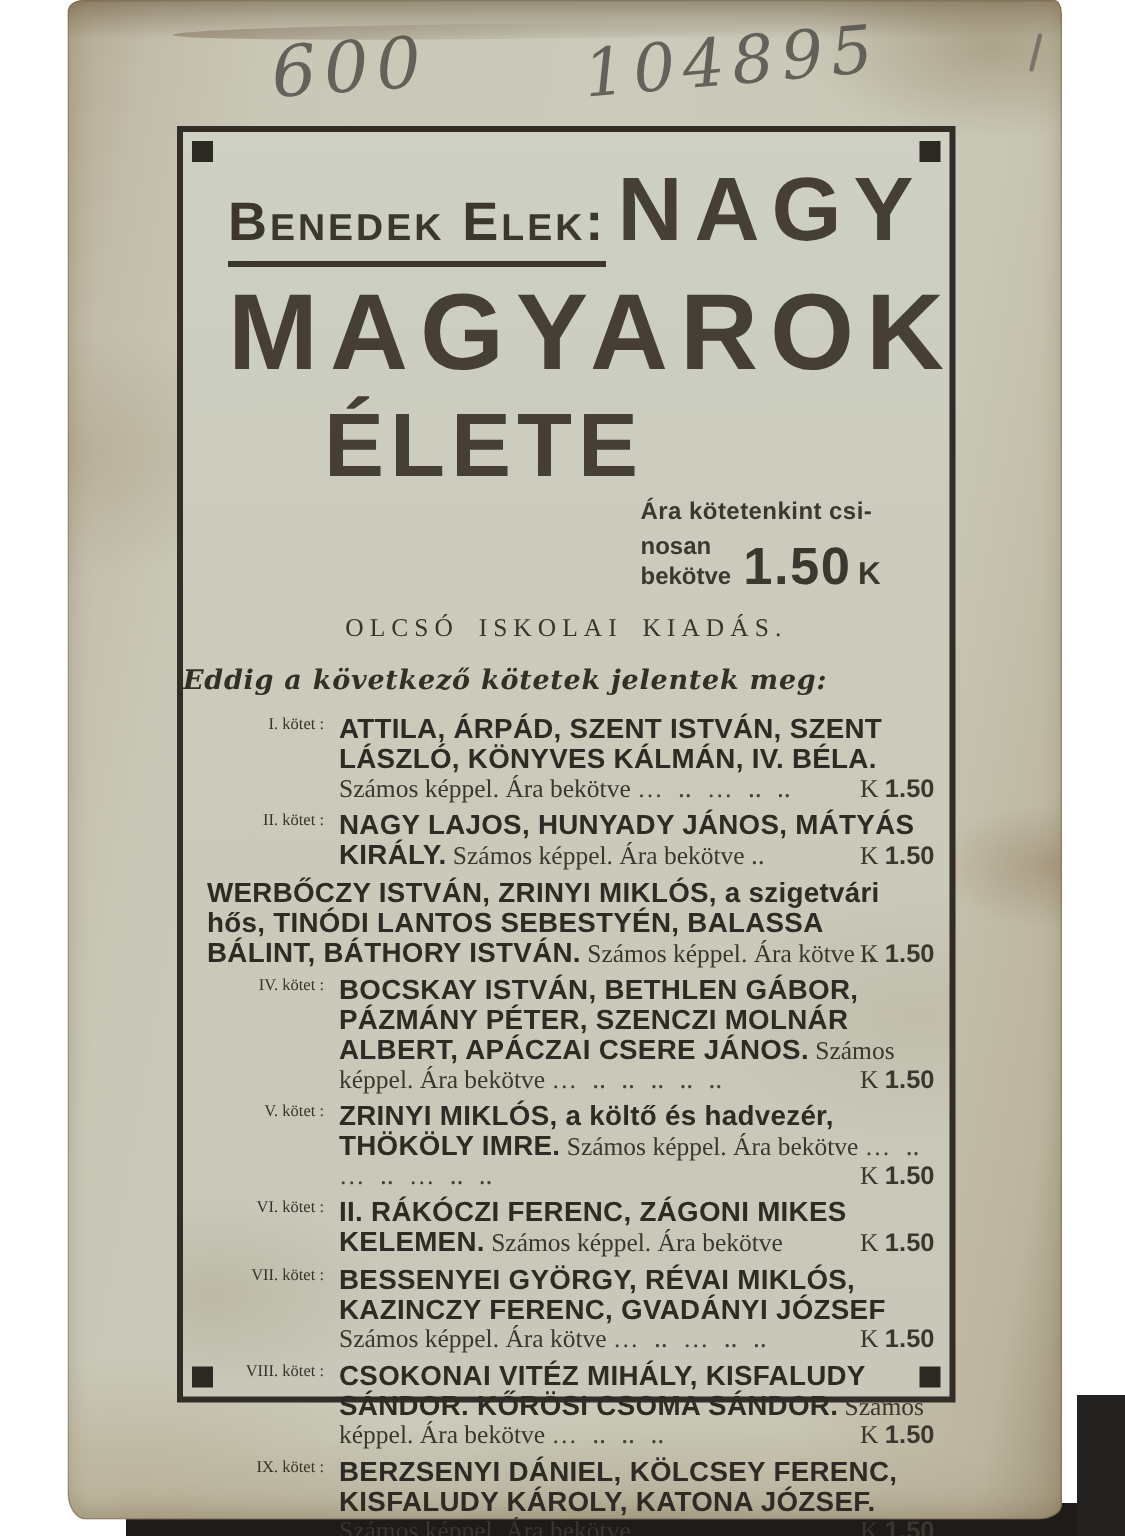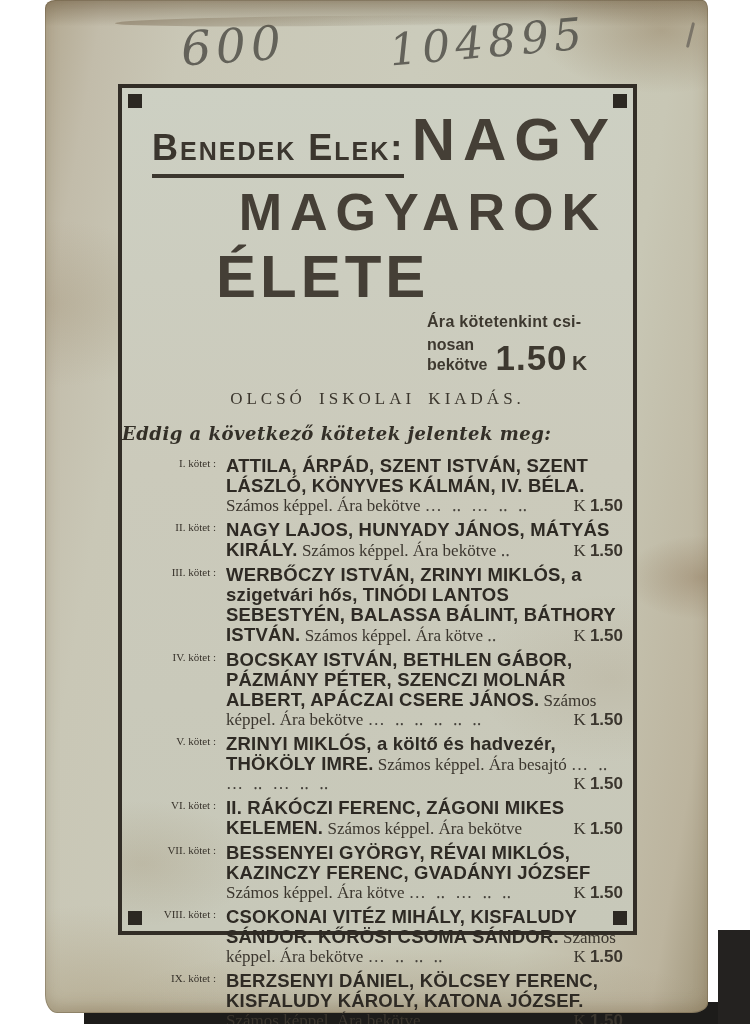--- a/index.html
+++ b/index.html
@@ -45,21 +45,21 @@
   .c-tl{left:6px;top:6px;} .c-tr{right:6px;top:6px;} .c-bl{left:6px;bottom:6px;} .c-br{right:6px;bottom:6px;}
 
   
   .title-block{margin:22px 14px 0 30px;color:#413b32;}
   .title-row1{display:flex;align-items:baseline;}
   .author{font-family:"Liberation Sans",sans-serif;font-weight:bold;font-variant:small-caps;
           font-size:36px;letter-spacing:2px;color:#3b362e;
           border-bottom:4px solid #3b362e;padding-bottom:8px;line-height:1;}
   .big{font-family:"Liberation Sans",sans-serif;font-weight:bold;color:#453f36;line-height:1;}
   .t1{font-size:60px;letter-spacing:8px;margin-left:auto;margin-right:2px;}
-  .t2{font-size:52px;letter-spacing:8px;text-align:right;margin-top:8px;margin-right:12px;}
+  .t2{font-size:72px;letter-spacing:8px;text-align:right;margin-top:8px;margin-right:12px;}
   .title-row3{display:flex;align-items:flex-start;margin-top:9px;flex-direction:column;}
   .t3{font-size:60px;letter-spacing:4px;margin-left:64px;}
   .price-block{margin-left:auto;margin-top:6px;width:192px;font-family:"Liberation Sans",sans-serif;
                font-weight:bold;color:#3d382f;}
   .pn1{font-size:16px;letter-spacing:.3px;}
   .price-row{display:flex;align-items:flex-end;margin-top:4px;}
   .pn23{font-size:16px;line-height:1.25;}
   .amount{margin-left:8px;line-height:1;white-space:nowrap;}
   .amount .num{font-size:35px;letter-spacing:1px;}
   .amount .cur{font-size:21px;}
@@ -151,21 +151,20 @@
             <div class="vol-label">II. kötet :</div>
             <div class="vol-text">
               <span class="names">NAGY LAJOS, HUNYADY JÁNOS, MÁTYÁS KIRÁLY.</span>
               <span class="tail">Számos képpel. Ára bekötve</span>
               <span class="leader">‥</span>
               <span class="vol-price"><span class="cur">K</span> <span class="amt">1.50</span></span>
             </div>
           </div>
 
           <div class="vol">
-            <div class="vol-label">III. kötet :</div>
             <div class="vol-text">
               <span class="names">WERBŐCZY ISTVÁN, ZRINYI MIKLÓS, a szigetvári hős, TINÓDI LANTOS SEBESTYÉN, BALASSA BÁLINT, BÁTHORY ISTVÁN.</span>
               <span class="tail">Számos képpel. Ára kötve</span>
               <span class="leader">‥</span>
               <span class="vol-price"><span class="cur">K</span> <span class="amt">1.50</span></span>
             </div>
           </div>
 
           <div class="vol">
             <div class="vol-label">IV. kötet :</div>
@@ -174,21 +173,21 @@
               <span class="tail">Számos képpel. Ára bekötve</span>
               <span class="leader">… ‥ ‥ ‥ ‥ ‥</span>
               <span class="vol-price"><span class="cur">K</span> <span class="amt">1.50</span></span>
             </div>
           </div>
 
           <div class="vol">
             <div class="vol-label">V. kötet :</div>
             <div class="vol-text">
               <span class="names">ZRINYI MIKLÓS, a költő és hadvezér, THÖKÖLY IMRE.</span>
-              <span class="tail">Számos képpel. Ára be­sajtó</span>
+              <span class="tail">Számos képpel. Ára be­kötve</span>
               <span class="leader">… ‥ … ‥ … ‥ ‥</span>
               <span class="vol-price"><span class="cur">K</span> <span class="amt">1.50</span></span>
             </div>
           </div>
 
           <div class="vol">
             <div class="vol-label">VI. kötet :</div>
             <div class="vol-text">
               <span class="names">II. RÁKÓCZI FERENC, ZÁGONI MIKES KELEMEN.</span>
               <span class="tail">Számos képpel. Ára bekötve</span>

